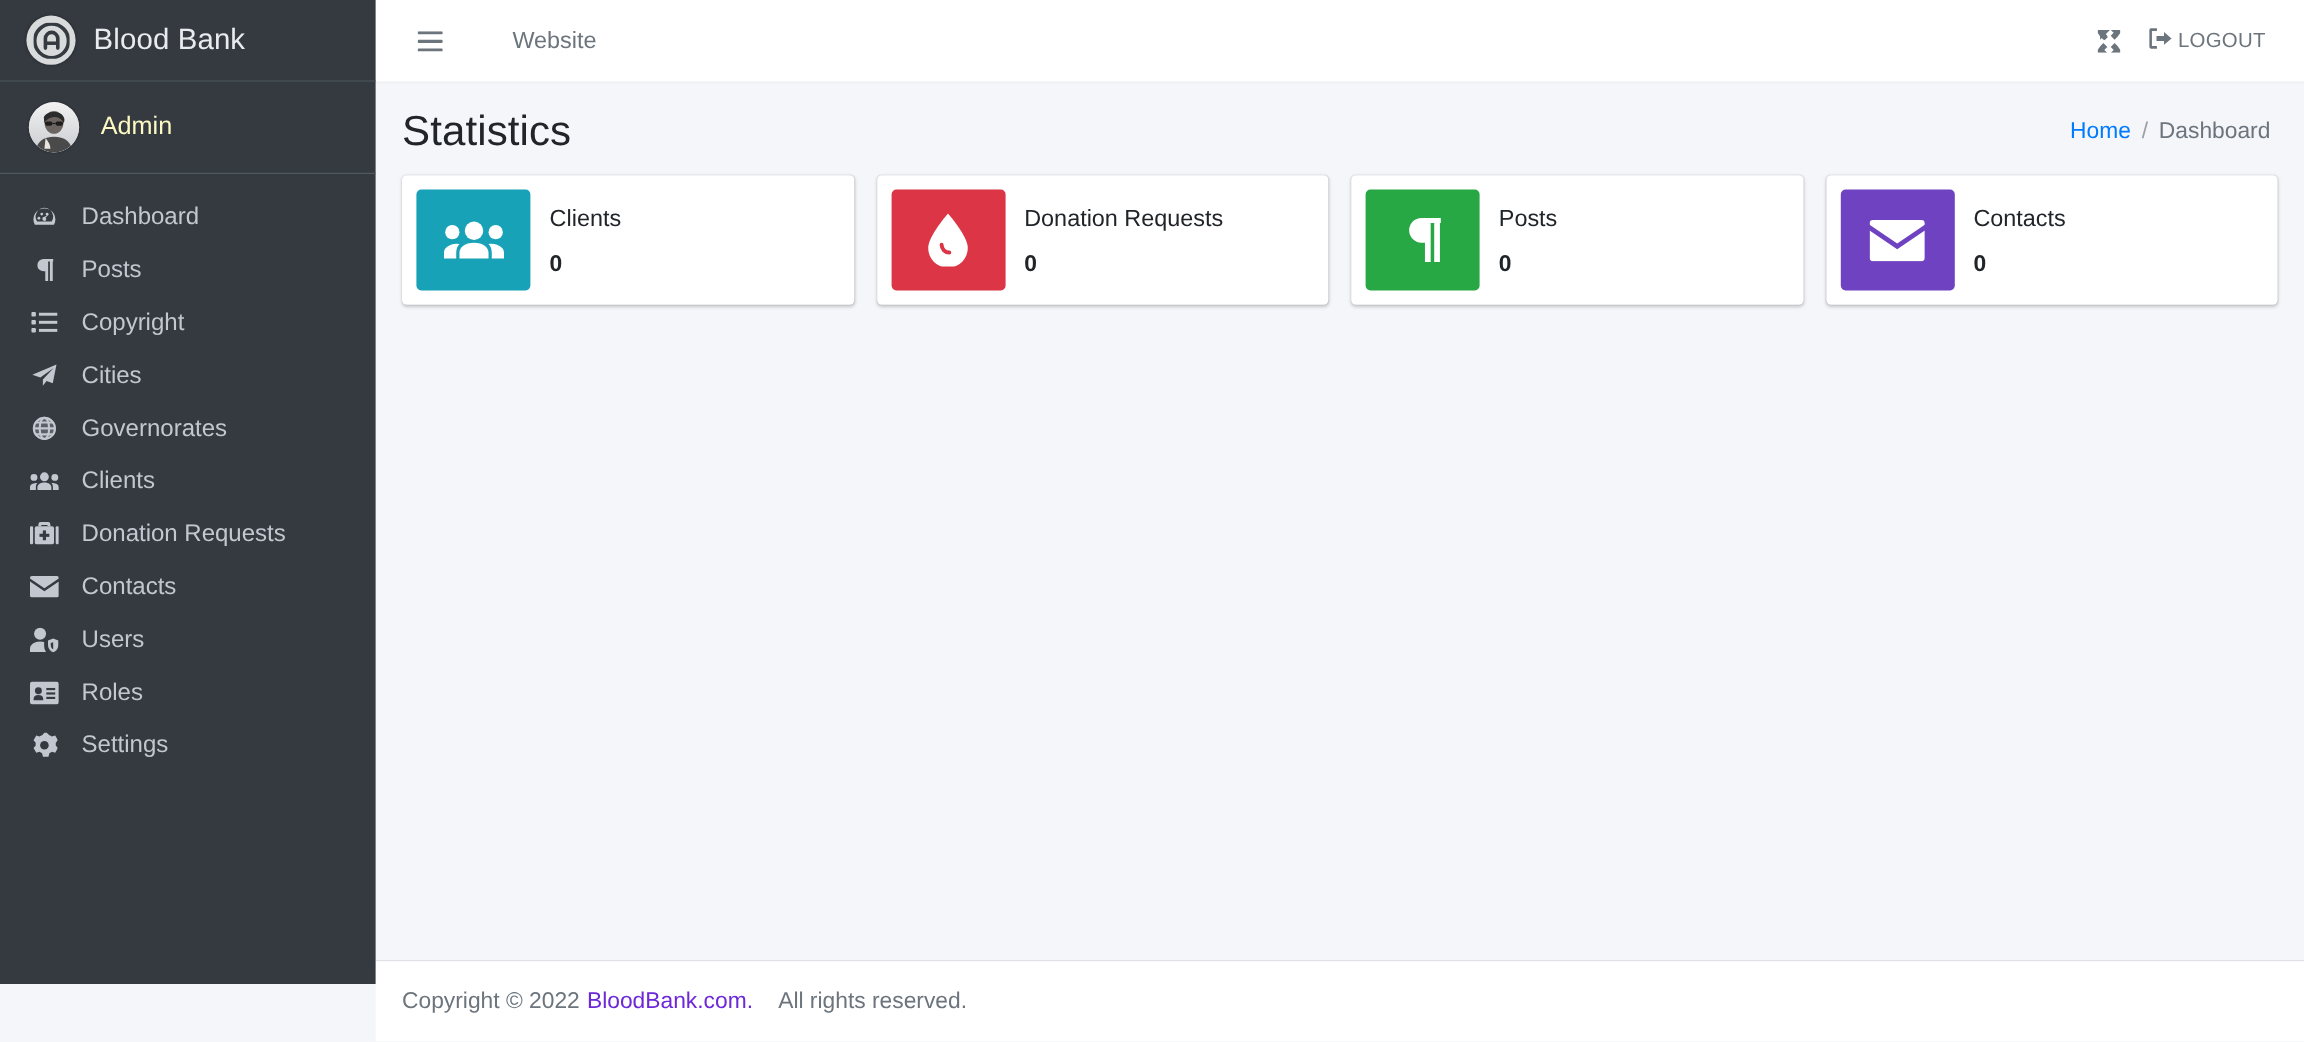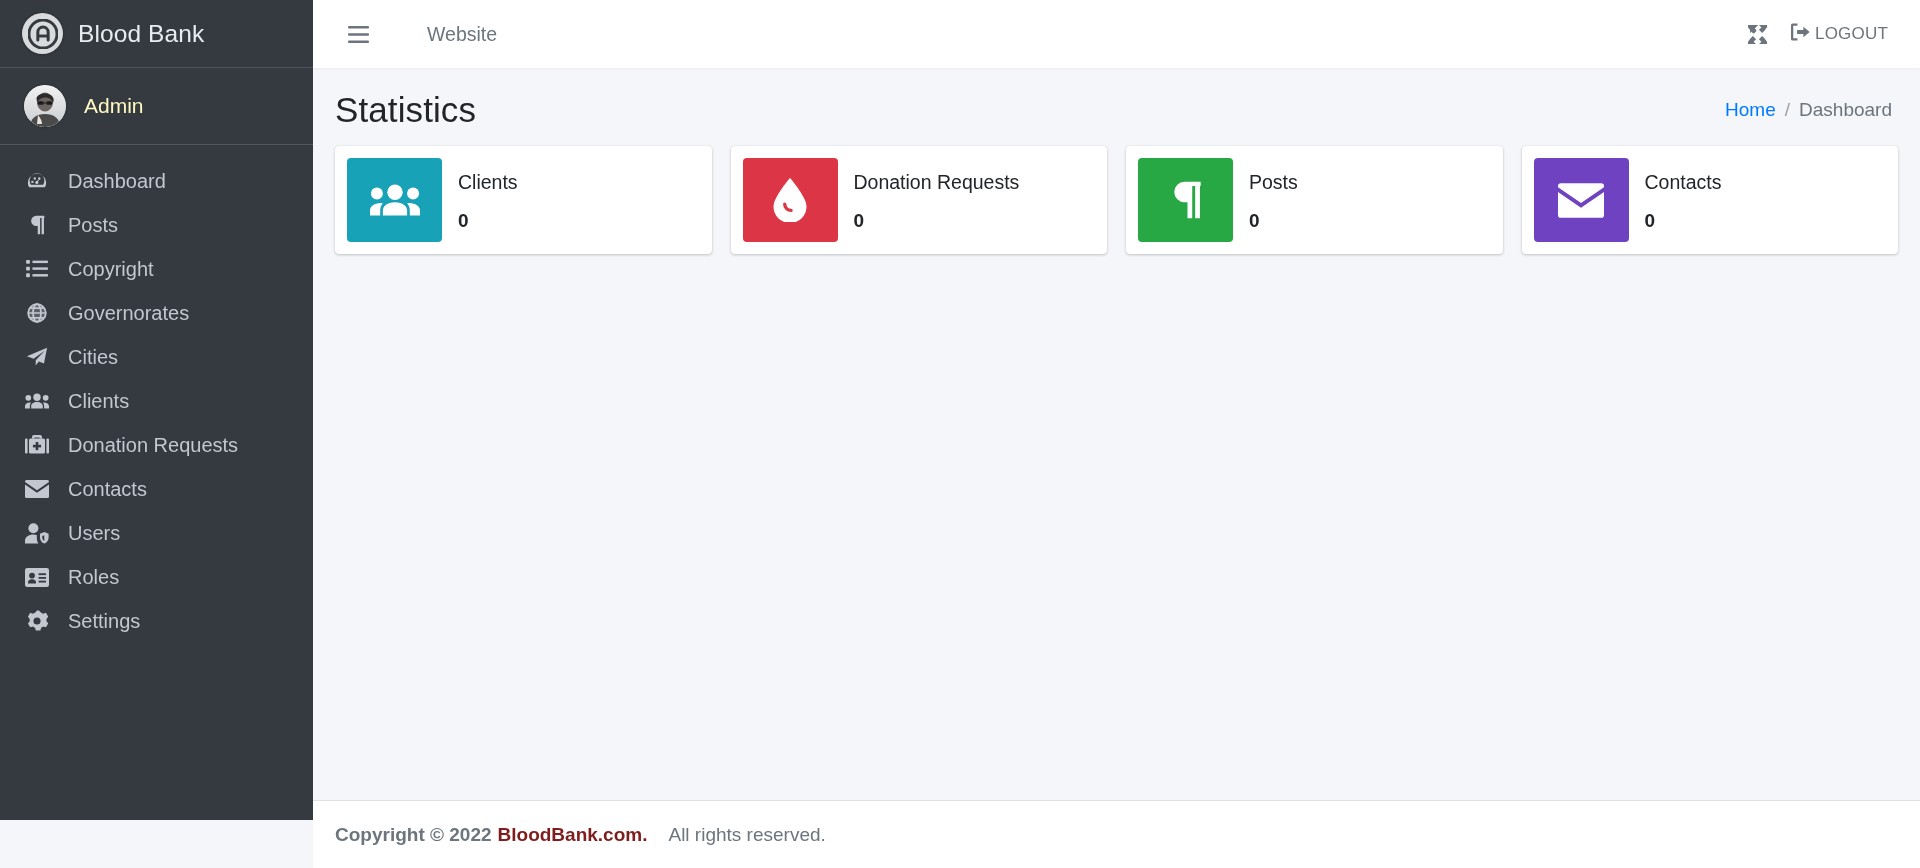--- a/index.html
+++ b/index.html
@@ -135,22 +135,22 @@
 
   .content-body { flex: 1; }
 
   .footer {
     height: 68px; flex: 0 0 68px; background: #fff;
     border-top: 1px solid #dee2e6;
     display: flex; align-items: center;
     padding: 0 28px 0 22px;
     font-size: 19px; color: #6c757d;
   }
-  .footer b { color: #6c757d; font-weight: bold; }
-  .footer a { color: #7f1d1d; font-weight: bold; text-decoration: none; cursor: pointer; }
+  .footer b { color: #6c757d; font-weight: normal; }
+  .footer a { color: #6d28d9; font-weight: normal; text-decoration: none; cursor: pointer; }
   .footer .rest { margin-left: 21px; }
 </style>
 </head>
 <body>
 
 <div class="app">
 
   <aside class="sidebar">
 
     <div class="brand">
@@ -224,37 +224,37 @@
               <rect x="7" y="9.2" width="17" height="2.7"></rect>
             <rect x="0" y="15.8" width="4.2" height="4.2" rx="1"></rect>
               <rect x="7" y="16.6" width="17" height="2.7"></rect>
           </svg>
         </span>
         <span class="nav-label">Copyright</span>
       </div>
 
       <div class="nav-item">
         <span class="nav-icon">
+          <svg width="22" height="22" viewBox="0 0 24 24" fill="currentColor">
+            <path d="M23 2 1 11.2l7.3 2.6L20.4 5.1 10.6 15.6v5.6l3.4-4.2 5.6 2z"></path>
+          </svg>
+        </span>
+        <span class="nav-label">Cities</span>
+      </div>
+
+      <div class="nav-item">
+        <span class="nav-icon">
           <svg width="22" height="22" viewBox="0 0 24 24" fill="none" stroke="currentColor" stroke-width="1.9">
             <circle cx="12" cy="12" r="9.6" fill="currentColor" opacity=".28"></circle>
             <circle cx="12" cy="12" r="9.6"></circle>
             <ellipse cx="12" cy="12" rx="4.3" ry="9.6"></ellipse>
             <path d="M2.6 12h18.8M4.2 6.6h15.6M4.2 17.4h15.6"></path>
           </svg>
         </span>
         <span class="nav-label">Governorates</span>
-      </div>
-
-      <div class="nav-item">
-        <span class="nav-icon">
-          <svg width="22" height="22" viewBox="0 0 24 24" fill="currentColor">
-            <path d="M23 2 1 11.2l7.3 2.6L20.4 5.1 10.6 15.6v5.6l3.4-4.2 5.6 2z"></path>
-          </svg>
-        </span>
-        <span class="nav-label">Cities</span>
       </div>
 
       <div class="nav-item">
         <span class="nav-icon">
           <svg width="24" height="18" viewBox="0 0 26 18" fill="currentColor">
             <circle cx="13" cy="5" r="4"></circle>
             <circle cx="3.6" cy="5.6" r="3.1"></circle>
             <circle cx="22.4" cy="5.6" r="3.1"></circle>
             <path d="M13 10.2c-4 0-6.3 2-6.3 4.3V17h12.6v-2.5c0-2.3-2.3-4.3-6.3-4.3z"></path>
             <path d="M5.4 10.6C2.4 10.8 0 12.2 0 14.4V17h5.3v-2.5c0-1.5.5-2.9 1.4-3.8a9 9 0 0 0-1.3-.1z"></path>

